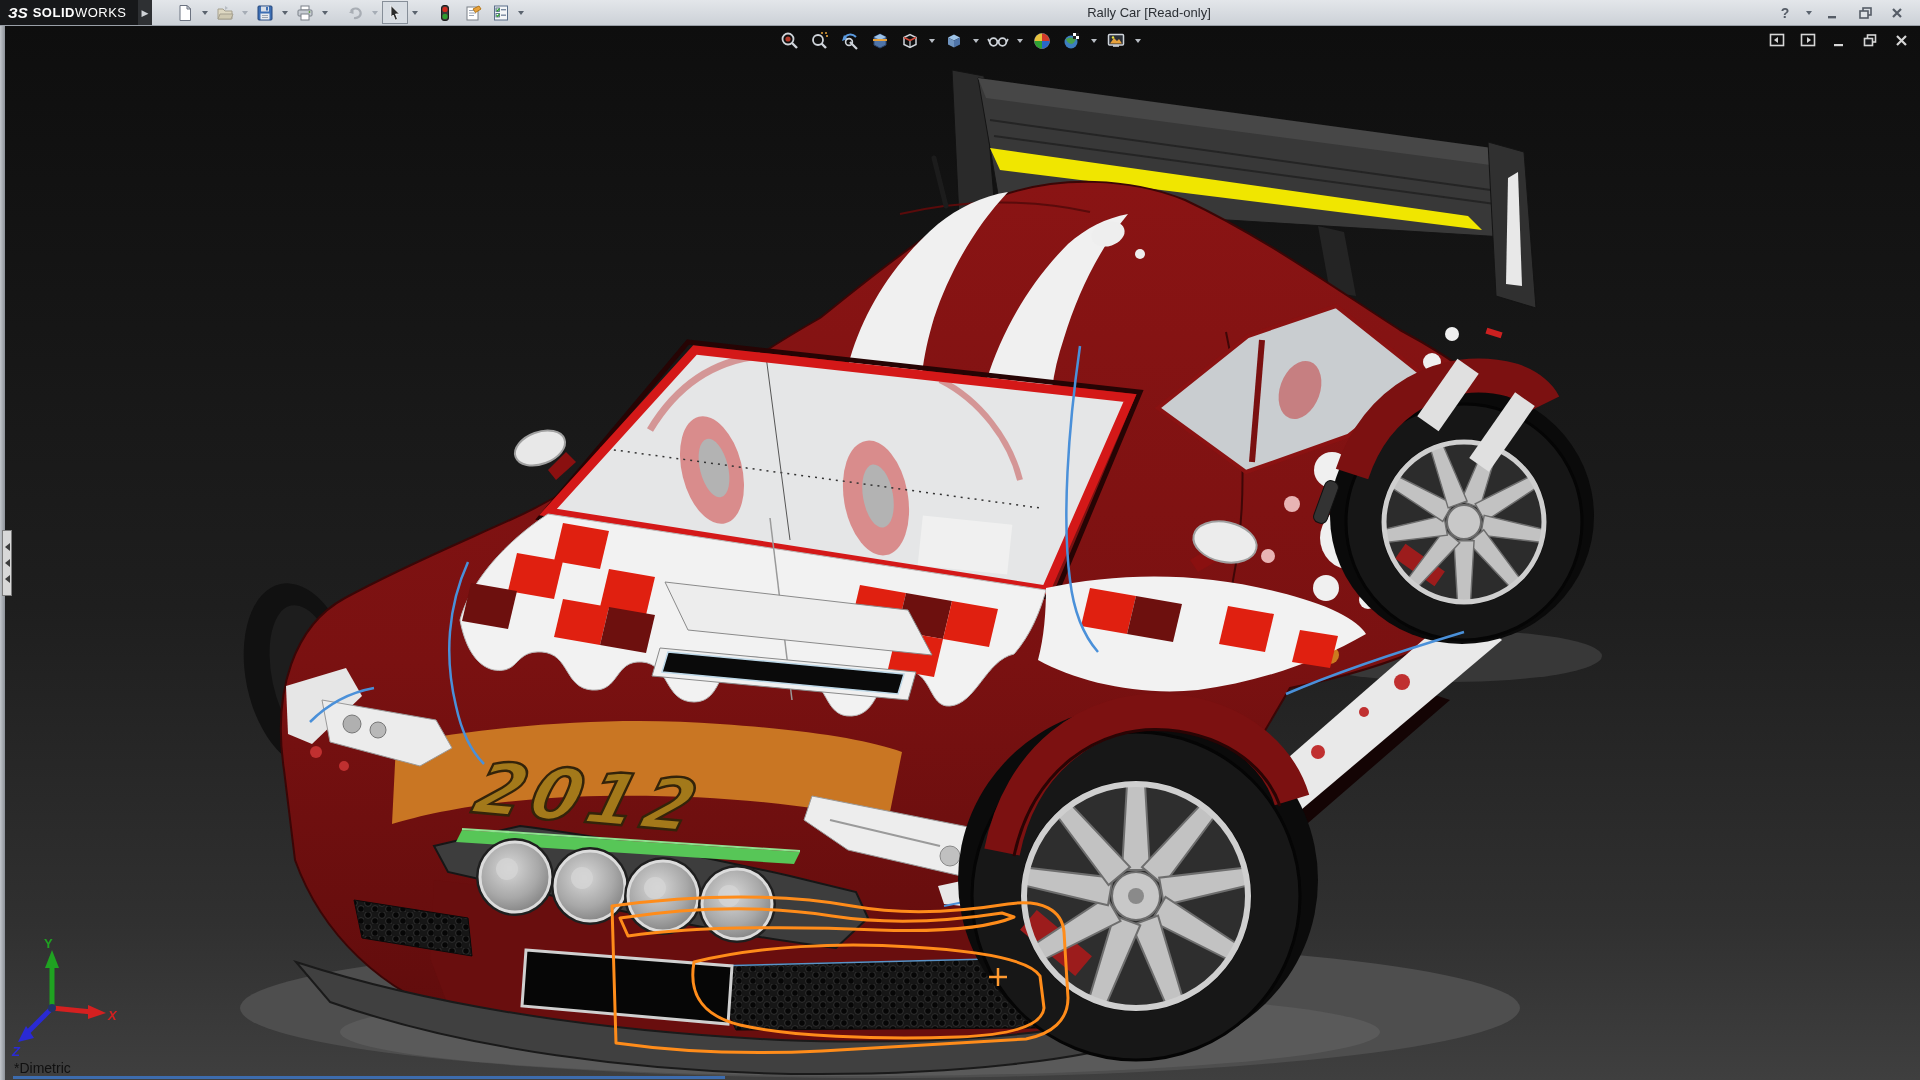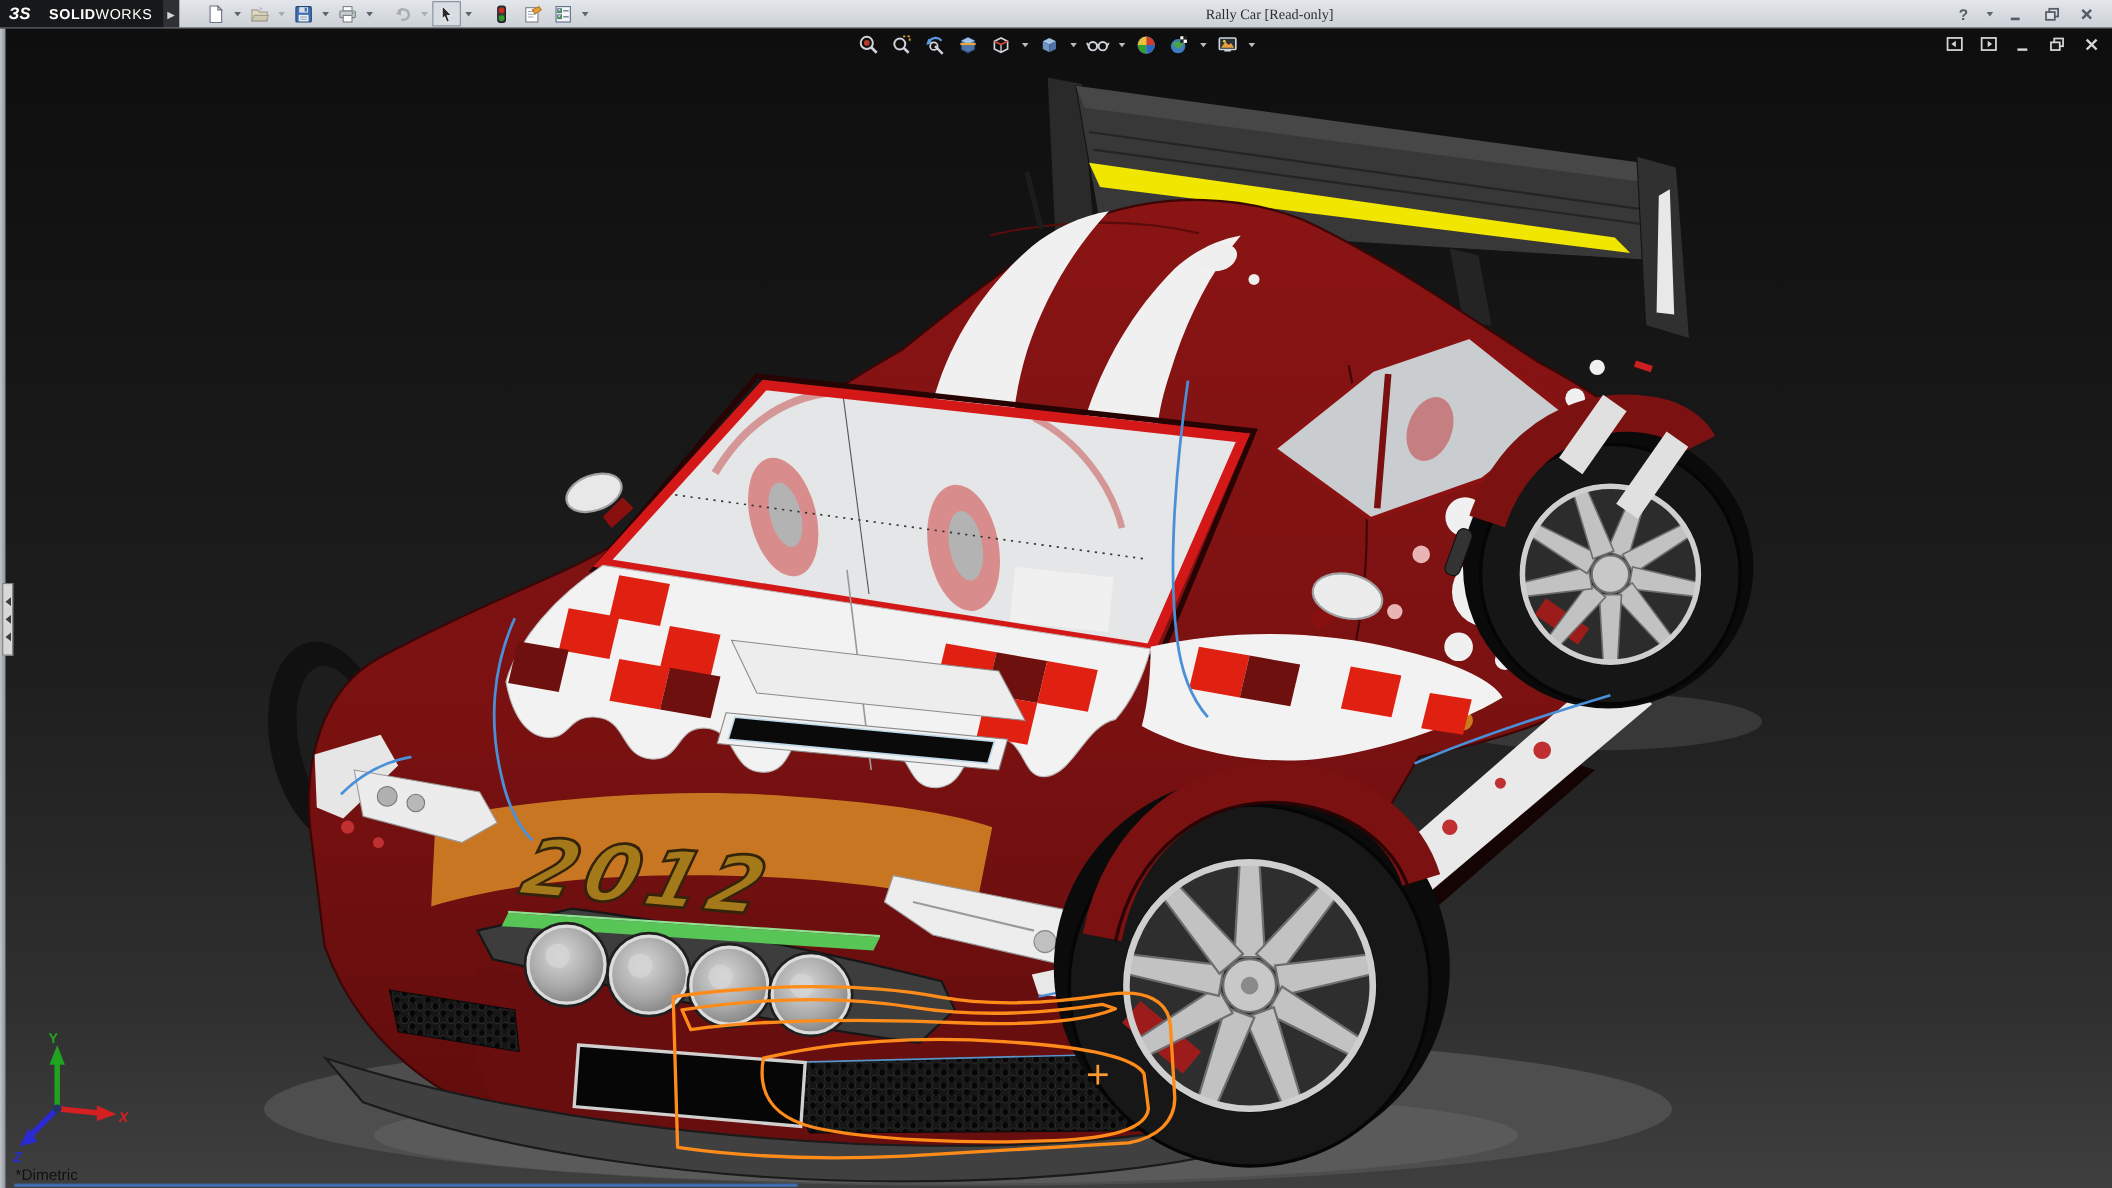--- a/index.html
+++ b/index.html
@@ -4,37 +4,37 @@
 <style>
   * { margin:0; padding:0; box-sizing:border-box; }
   html,body { width:1920px; height:1080px; overflow:hidden; background:#000; }
   body { font-family:"Liberation Sans", sans-serif; }
   .app { position:relative; width:1920px; height:1080px; }
 
   
   .titlebar { position:relative; height:26px; display:flex; align-items:stretch;
     background:linear-gradient(#e3e6ea,#ccd1d7); border-bottom:1px solid #9aa0a8; }
   .brand { display:flex; align-items:center; background:#17181a; color:#fff;
-    padding:0 10px 0 8px; min-width:138px;gap:12px; }
+    padding:0 10px 0 8px; min-width:138px; }
   .brand .ds { font-weight:bold; font-style:italic; font-size:15px; margin-right:5px; }
   .brand .sw { font-size:13px; letter-spacing:.5px; }
   .brand .sw b { font-weight:bold; }
   .brand-tab { width:14px; background:#2e3033; color:#cfd2d6; font-size:9px;
     display:flex; align-items:center; justify-content:center; cursor:pointer; }
   .tb-tools { display:flex; align-items:center; padding-left:20px; gap:2px; }
   .tb-btn { border:1px solid transparent; background:transparent; width:26px; height:23px;
     display:flex; align-items:center; justify-content:center; cursor:pointer; }
   .tb-btn.active { background:#d8dde3; border:1px solid #868e98; }
   .tb-caret { width:10px; height:23px; display:flex; align-items:center; justify-content:center; cursor:pointer; }
   .tb-caret::after { content:""; border-left:3.5px solid transparent; border-right:3.5px solid transparent;
     border-top:4px solid #5a636e; }
   .tb-caret.dim::after { border-top-color:#a6adb6; }
   .tb-sep { width:8px; }
   .tb-title { flex:1; display:flex; align-items:center; justify-content:center;
-    font-size:13px; color:#2b2f34;font-family:Liberation Serif, serif; }
+    font-size:13px; color:#2b2f34; }
   .win-controls { display:flex; align-items:center; gap:6px; padding-right:10px; }
   .wc { width:26px; height:20px; display:flex; align-items:center; justify-content:center;
     color:#555c66; cursor:pointer; font-size:14px; font-weight:bold; }
 
   
   .viewport { position:relative; width:1920px; height:1054px;
     background:linear-gradient(#0e0e0e 0%, #141414 22%, #1e1e1e 55%, #303030 85%, #3f3f3f 100%); }
   .scene { position:absolute; left:0; top:0; }
 
   .headsup { position:absolute; top:3px; left:50%; transform:translateX(-50%);

